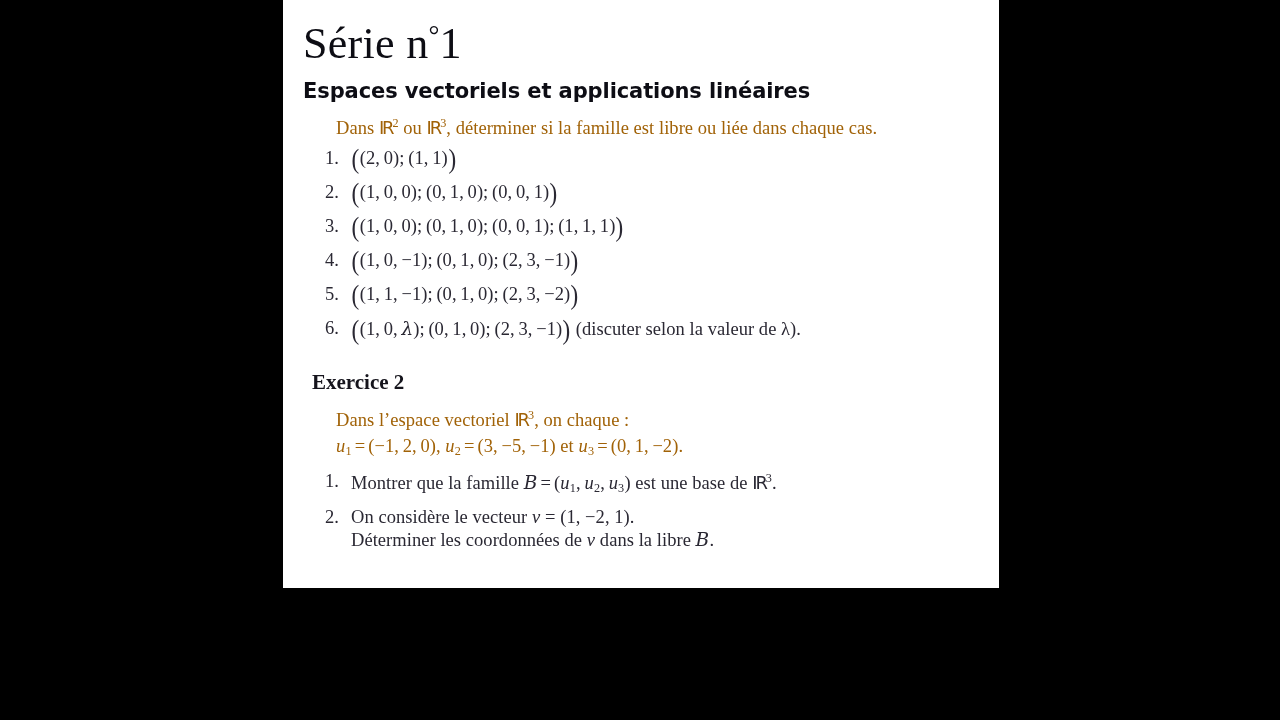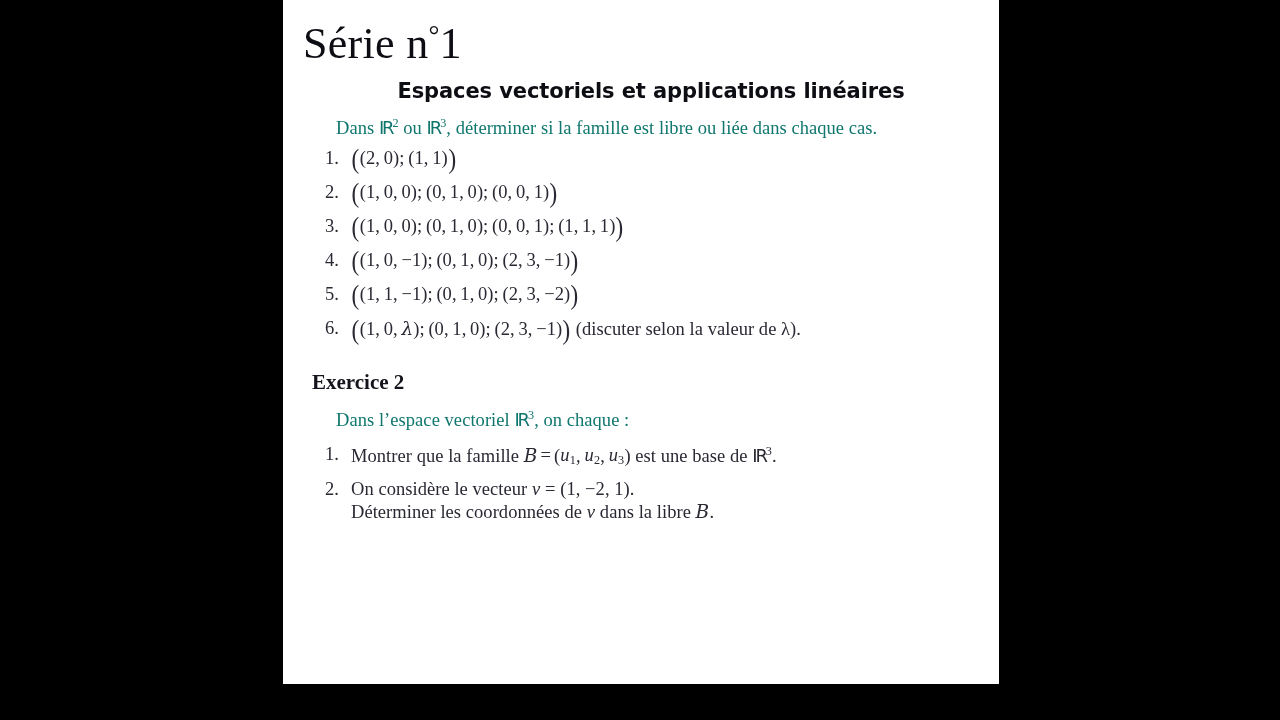--- a/index.html
+++ b/index.html
@@ -20,21 +20,21 @@
     height: 720px;
     background: #000000;
   }
 
   
   #page {
     position: absolute;
     left: 283px;
     top: 0;
     width: 716px;
-    height: 684px;
+    height: 588px;
     background: #ffffff;
     color: #111018;
     overflow: hidden;
   }
 
   
   .title {
     font-family: "Liberation Serif", serif;
     font-size: 44px;
     line-height: 1.0;
@@ -54,40 +54,39 @@
   .subtitle {
     font-family: "DejaVu Sans", sans-serif;
     font-weight: bold;
     font-size: 21px;
     line-height: 1.1;
     color: #0d0d14;
     margin: 0;
     padding: 14px 0 0 20px;
     white-space: nowrap;
     letter-spacing: -0.1px;
-    text-align: center;
   }
 
   
   .ex-heading {
     font-family: "Liberation Serif", serif;
     font-weight: bold;
     font-size: 21px;
     color: #15141c;
     margin: 0;
     padding: 0 0 0 29px;
   }
   #ex3-heading { padding-top: 55px; }
   #ex4-heading { padding-top: 30px; }
 
   
   .body-par {
     font-family: "Liberation Serif", serif;
     font-size: 18.5px;
-    color: #0f766e;
+    color: #a16207;
     margin: 0;
     padding: 13px 0 0 53px;
     white-space: nowrap;
     letter-spacing: 0.05px;
   }
   .body-par.tight { padding-top: 5px; }
 
   
   ol.mathlist {
     list-style: none;
@@ -189,20 +188,21 @@
       <li><span class="num">5.</span><span class="bigparen">(</span>(1, 1, −1); (0, 1, 0); (2, 3, −2)<span class="bigparen">)</span></li>
 
       <li><span class="num">6.</span><span class="bigparen">(</span>(1, 0, <span class="lam">λ</span>); (0, 1, 0); (2, 3, −1)<span class="bigparen">)</span>&nbsp;<span>(discuter selon la valeur de λ).</span></li>
 
     </ol>
 
     <h3 class="ex-heading" id="ex4-heading">Exercice 2</h3>
 
     <p class="body-par"><span>Dans l’espace vectoriel </span><span class="bb"><span>IR</span></span><sup class="exp">3</sup><span>, on chaque :</span></p>
 
+    <p class="body-par tight"><span class="mvar">u<sub class="idx">1</sub></span><span class="op">=</span>(−1, 2, 0),&nbsp;<span class="mvar">u<sub class="idx">2</sub></span><span class="op">=</span>(3, −5, −1) et <span class="mvar">u<sub class="idx">3</sub></span><span class="op">=</span>(0, 1, −2).</p>
 
     <ol class="mathlist" id="ex4-list">
 
       <li><span class="num">1.</span><span>Montrer que la famille </span><span class="mcal">B</span><span class="op">=</span>(<span class="mvar"><span>u</span><sub class="idx">1</sub></span>, <span class="mvar"><span>u</span><sub class="idx">2</sub></span>, <span class="mvar"><span>u</span><sub class="idx">3</sub></span><span>) est une base de </span><span class="bb"><span>IR</span></span><sup class="exp">3</sup><span>.</span></li>
 
       <li><span class="num">2.</span><span>On considère le vecteur </span><span class="mvar">v</span><span> = (1, −2, 1).</span>
         <span class="sub-line"><span>Déterminer les coordonnées de </span><span class="mvar">v</span><span> dans la libre </span><span class="mcal">B</span><span>.</span></span></li>
 
     </ol>
 

